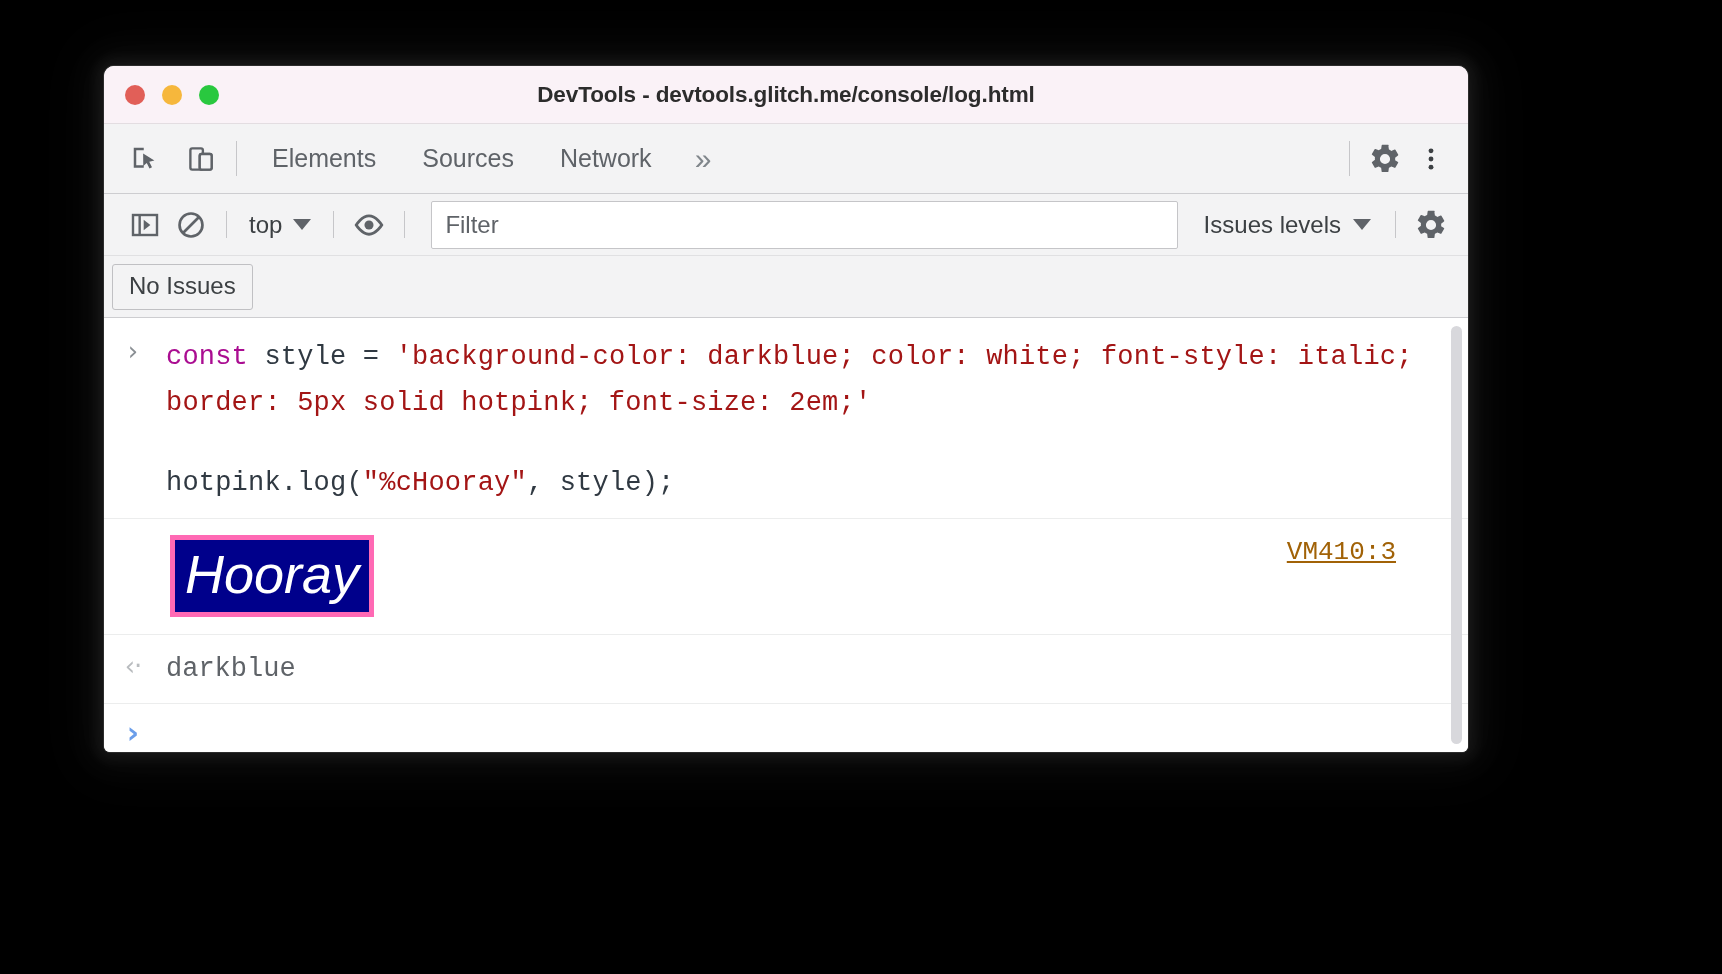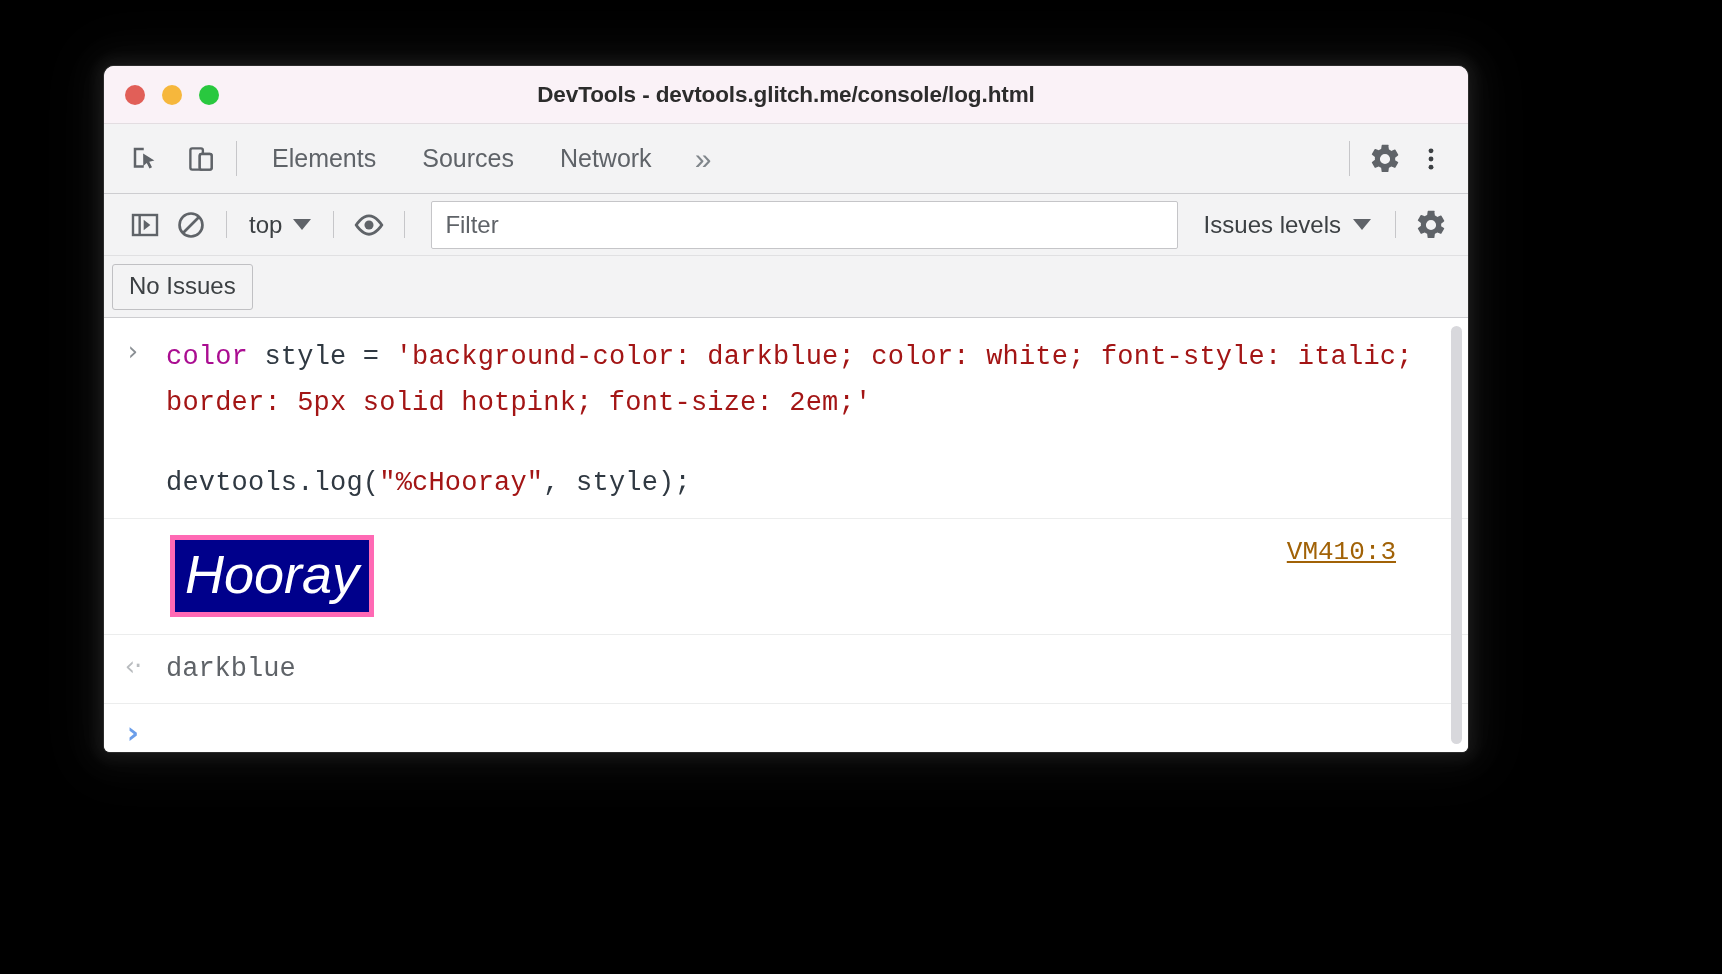--- a/index.html
+++ b/index.html
@@ -404,22 +404,22 @@
   <div id="issues-bar">
     <button id="no-issues-btn">No Issues</button>
   </div>
 
   <div id="console-body">
 
     <div class="row divider" id="cmd-row">
       <div class="gutter" id="cmd-gutter">
         <span class="prompt-chev">›</span>
       </div>
-      <div class="code-line"><span class="kw-const">color </span><span class="plain">style = </span><span class="str">'background-color: darkblue; color: white; font-style: italic; border: 5px solid hotpink; font-size: 2em;'</span></div>
-      <div class="code-line" style="margin-top:34px;"><span class="plain">devtools.log(</span><span class="str">"%cHooray"</span><span class="plain">, style);</span></div>
+      <div class="code-line"><span class="kw-const">const </span><span class="plain">style = </span><span class="str">'background-color: darkblue; color: white; font-style: italic; border: 5px solid hotpink; font-size: 2em;'</span></div>
+      <div class="code-line" style="margin-top:34px;"><span class="plain">hotpink.log(</span><span class="str">"%cHooray"</span><span class="plain">, style);</span></div>
     </div>
 
     <div class="row divider" id="output-row">
       <span id="hooray" style="background-color: rgb(0, 0, 139); color: rgb(255, 255, 255); font-style: italic; border: 5px solid rgb(255, 105, 180);">Hooray</span>
       <a id="vm-link" href="#">VM410:3</a>
     </div>
 
     <div class="row divider" id="result-row">
       <div class="gutter" id="result-gutter">
         <span class="back-arrow">‹·</span>

